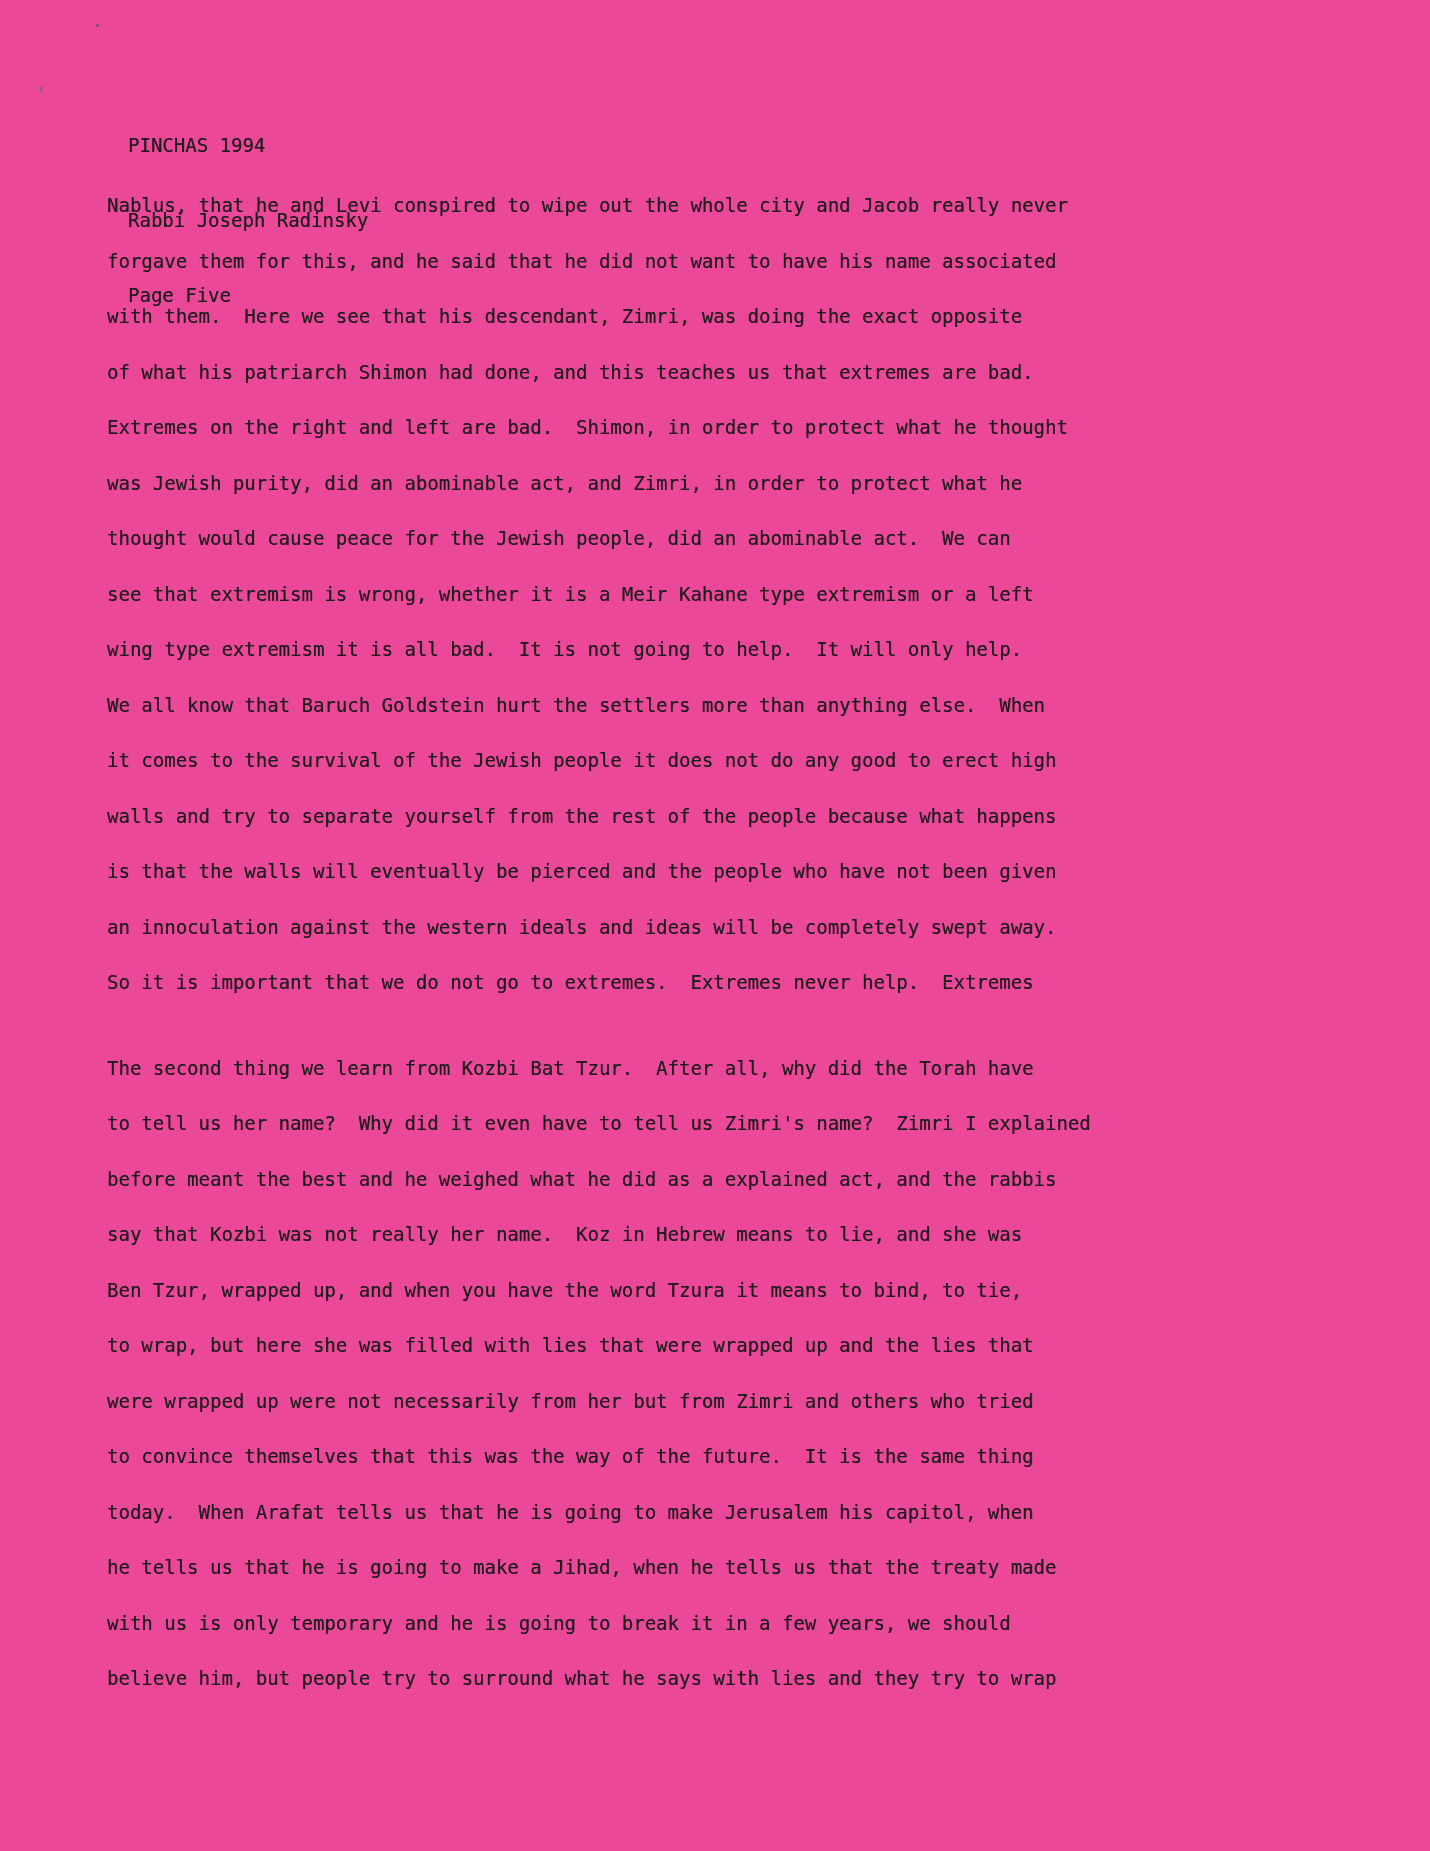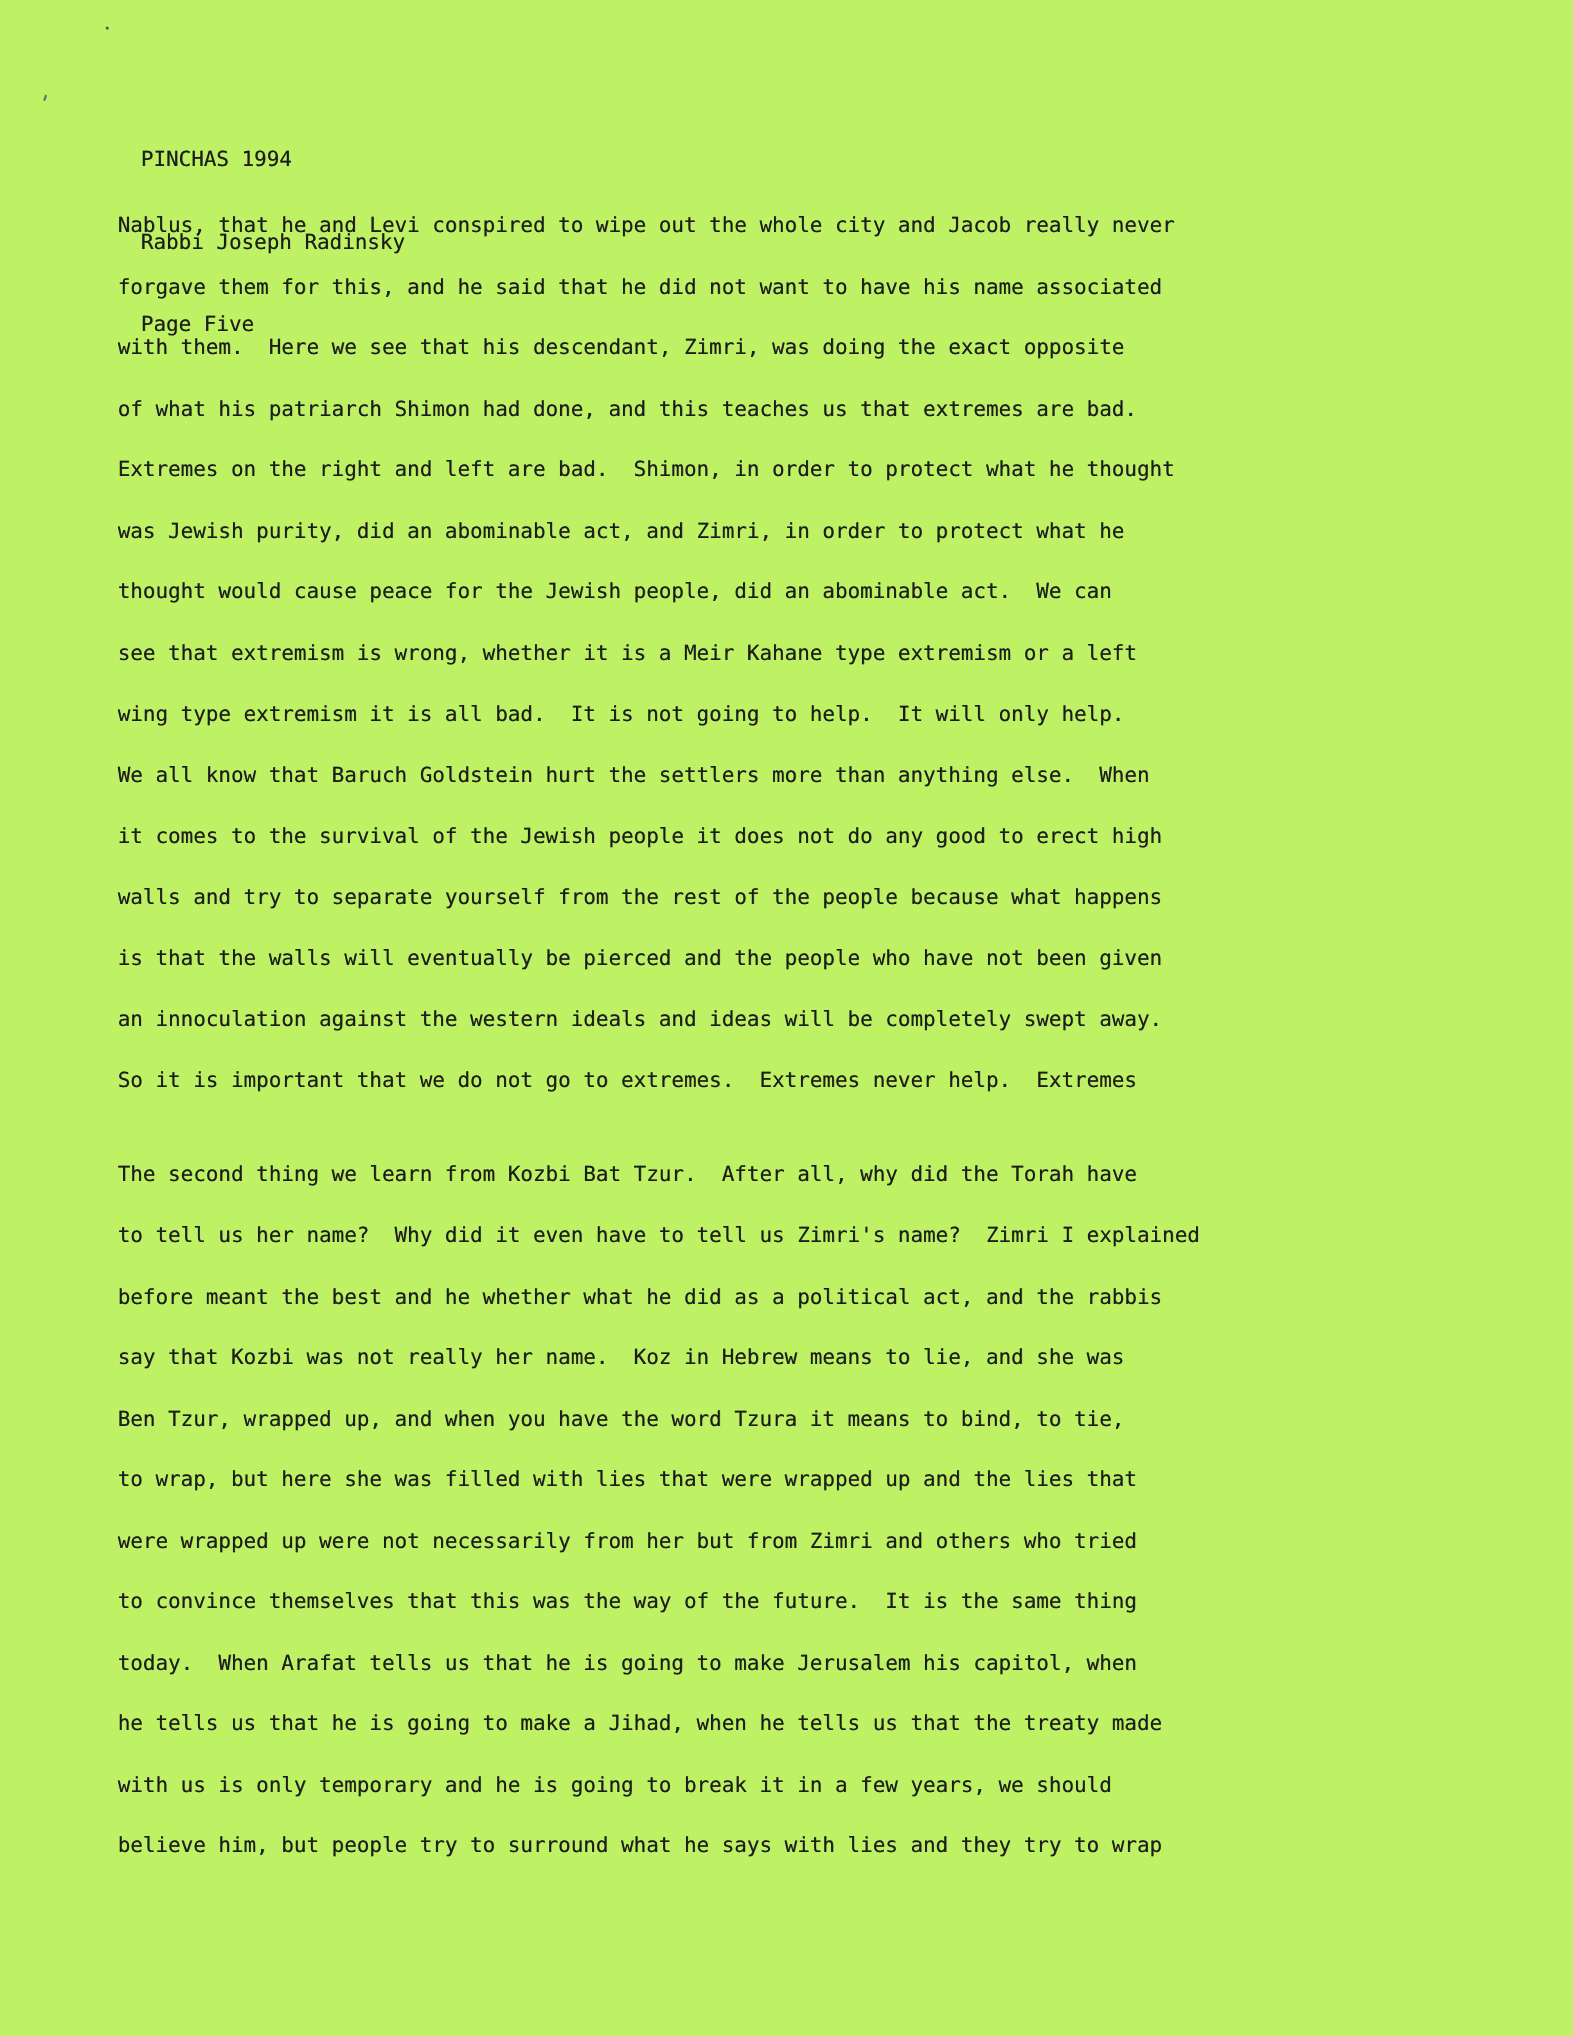--- a/index.html
+++ b/index.html
@@ -9,21 +9,21 @@
   }
   body {
     width: 1430px;
     height: 1851px;
     overflow: hidden;
   }
   .page {
     position: relative;
     width: 1430px;
     height: 1851px;
-    background: #bef264;
+    background: #ec4899;
     font-family: "DejaVu Sans Mono", "Liberation Mono", monospace;
     color: #1c1c1c;
     -webkit-font-smoothing: antialiased;
   }
   .doc-header {
     position: absolute;
     left: 128px;
     top: 83px;
     font-size: 19px;
     line-height: 25px;
@@ -97,21 +97,21 @@
       <div class="tline">it comes to the survival of the Jewish people it does not do any good to erect high</div>
       <div class="tline">walls and try to separate yourself from the rest of the people because what happens</div>
       <div class="tline">is that the walls will eventually be pierced and the people who have not been given</div>
       <div class="tline">an innoculation against the western ideals and ideas will be completely swept away.</div>
       <div class="tline">So it is important that we do not go to extremes.  Extremes never help.  Extremes</div>
     </section>
 
     <section class="paragraph paragraph-2">
       <div class="tline">The second thing we learn from Kozbi Bat Tzur.  After all, why did the Torah have</div>
       <div class="tline">to tell us her name?  Why did it even have to tell us Zimri's name?  Zimri I explained</div>
-      <div class="tline">before meant the best and he whether what he did as a political act, and the rabbis</div>
+      <div class="tline">before meant the best and he weighed what he did as a explained act, and the rabbis</div>
       <div class="tline">say that Kozbi was not really her name.  Koz in Hebrew means to lie, and she was</div>
       <div class="tline">Ben Tzur, wrapped up, and when you have the word Tzura it means to bind, to tie,</div>
       <div class="tline">to wrap, but here she was filled with lies that were wrapped up and the lies that</div>
       <div class="tline">were wrapped up were not necessarily from her but from Zimri and others who tried</div>
       <div class="tline">to convince themselves that this was the way of the future.  It is the same thing</div>
       <div class="tline">today.  When Arafat tells us that he is going to make Jerusalem his capitol, when</div>
       <div class="tline">he tells us that he is going to make a Jihad, when he tells us that the treaty made</div>
       <div class="tline">with us is only temporary and he is going to break it in a few years, we should</div>
       <div class="tline">believe him, but people try to surround what he says with lies and they try to wrap</div>
     </section>

